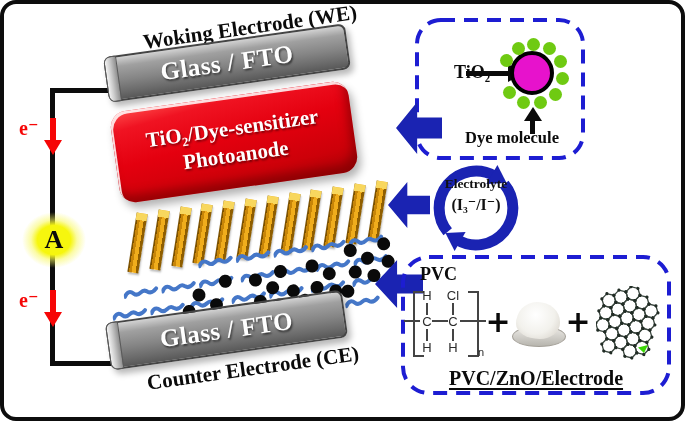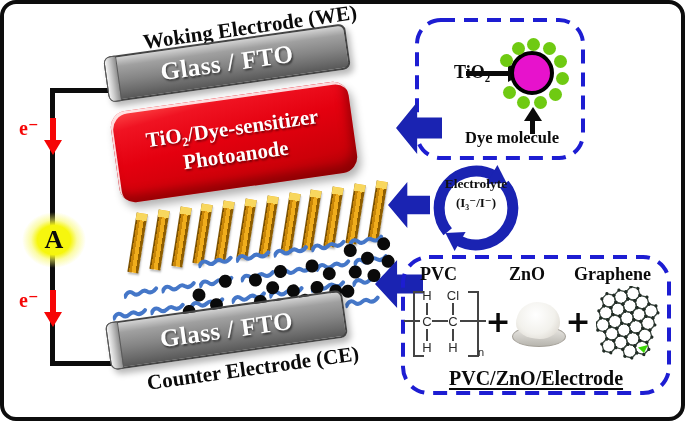--- a/index.html
+++ b/index.html
@@ -73,21 +73,21 @@
   .harrow-head{position:absolute;left:504px;top:60px;width:0;height:0;border-top:9px solid transparent;border-bottom:9px solid transparent;border-left:16px solid #0a0a0a;}
   #dye-mol{position:absolute;left:496px;top:37px;width:66px;height:66px;}
   .dye-core{position:absolute;left:10px;top:10px;width:36px;height:36px;border-radius:50%;background:#e712cc;border:4px solid #000;}
   .gdot{position:absolute;width:13px;height:13px;border-radius:50%;background:#6fca12;}
   .uarrow-head{position:absolute;left:520px;top:103px;width:0;height:0;border-left:9px solid transparent;border-right:9px solid transparent;border-bottom:14px solid #0a0a0a;}
   .uarrow-stem{position:absolute;left:526px;top:115px;width:5px;height:15px;background:#0a0a0a;}
   .dyelab{position:absolute;left:448px;top:124px;width:120px;text-align:center;font-weight:bold;font-size:16.5px;color:#0b0b0b;}
   
   .redoxtxt{position:absolute;left:424px;top:172px;width:96px;text-align:center;font-weight:bold;color:#111;}
   .redoxtxt .l1,.redoxtxt .l2{font-size:13.5px;line-height:1.25;display:block;}
-  .redoxtxt .l3{font-size:13px;display:block;margin-top:2px;}
+  .redoxtxt .l3{font-size:16px;display:block;margin-top:2px;}
   
   .hdr{position:absolute;font-weight:bold;font-size:18px;color:#0b0b0b;}
   #pvc-struct{position:absolute;left:400px;top:284px;width:86px;height:76px;font-family:"Liberation Sans","DejaVu Sans",sans-serif;color:#2b2b2b;font-size:13px;}
   #pvc-struct .br-l{position:absolute;left:9px;top:3px;width:9px;height:62px;border-left:2px solid #444;border-top:2px solid #444;border-bottom:2px solid #444;}
   #pvc-struct .br-r{position:absolute;left:64px;top:3px;width:9px;height:62px;border-right:2px solid #444;border-top:2px solid #444;border-bottom:2px solid #444;}
   #pvc-struct .at{position:absolute;width:14px;text-align:center;}
   #pvc-struct .bond-v{position:absolute;width:2px;background:#444;}
   #pvc-struct .bond-h{position:absolute;height:2px;background:#444;}
   #pvc-struct .subn{position:absolute;left:74px;top:58px;font-size:11px;}
   .plus{position:absolute;width:28px;text-align:center;font-family:"DejaVu Sans",sans-serif;font-weight:900;font-size:30px;color:#0a0a0a;}
@@ -295,22 +295,20 @@
   </svg>
   <div class="redoxtxt">
     <span class="l2">Electrolyte</span>
     <span class="l3">(I₃⁻/I⁻)</span>
   </div>
 
   <svg class="dashrect" style="left:396px;top:250px;" width="274" height="144">
     <rect x="3" y="3" width="266" height="136" rx="26" fill="none" stroke="#1d1dd2" stroke-width="4" stroke-dasharray="14 9"></rect>
   </svg>
   <div class="hdr" style="left:416px;top:260px;width:56px;">PVC</div>
-  <div class="hdr" style="left:505px;top:260px;width:56px;">ZnO</div>
-  <div class="hdr" style="left:570px;top:260px;width:88px;">Graphene</div>
 
   <div id="pvc-struct">
     <div class="bond-h" style="left:0;top:32px;width:16px;"></div>
     <div class="bond-h" style="left:56px;top:32px;width:26px;"></div>
     <div class="br-l"></div>
     <div class="br-r"></div>
     <span class="at" style="left:16px;top:0;">H</span>
     <span class="at" style="left:42px;top:0;">Cl</span>
     <span class="at" style="left:16px;top:26px;">C</span>
     <span class="at" style="left:42px;top:26px;">C</span>

